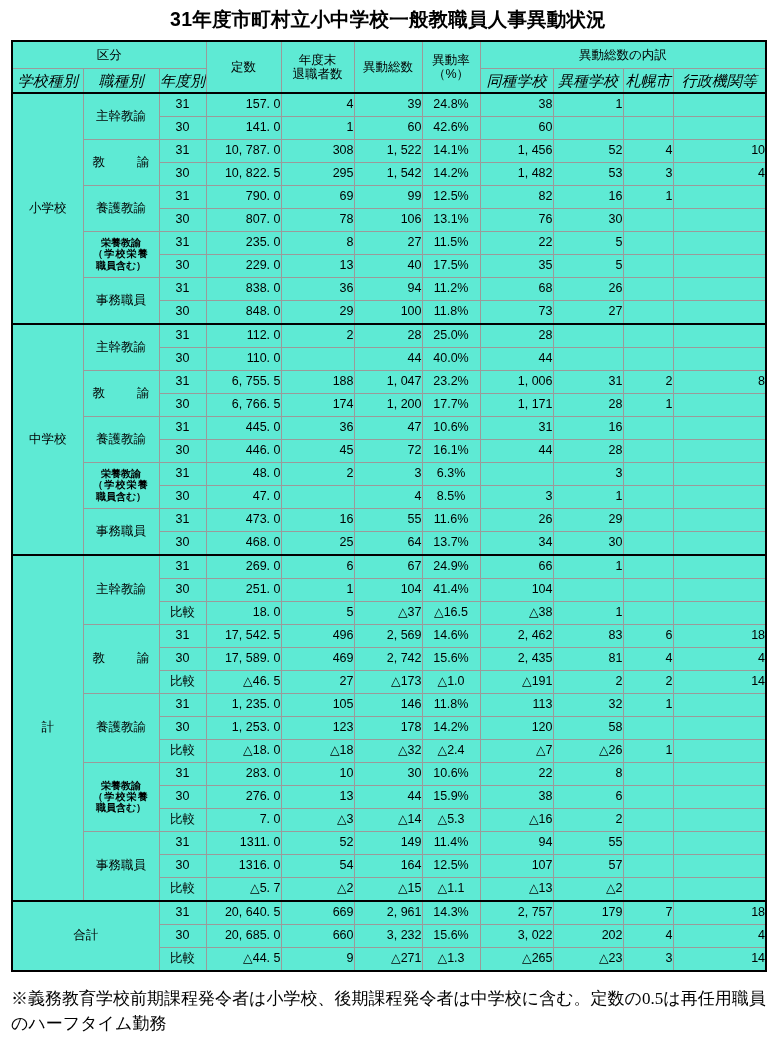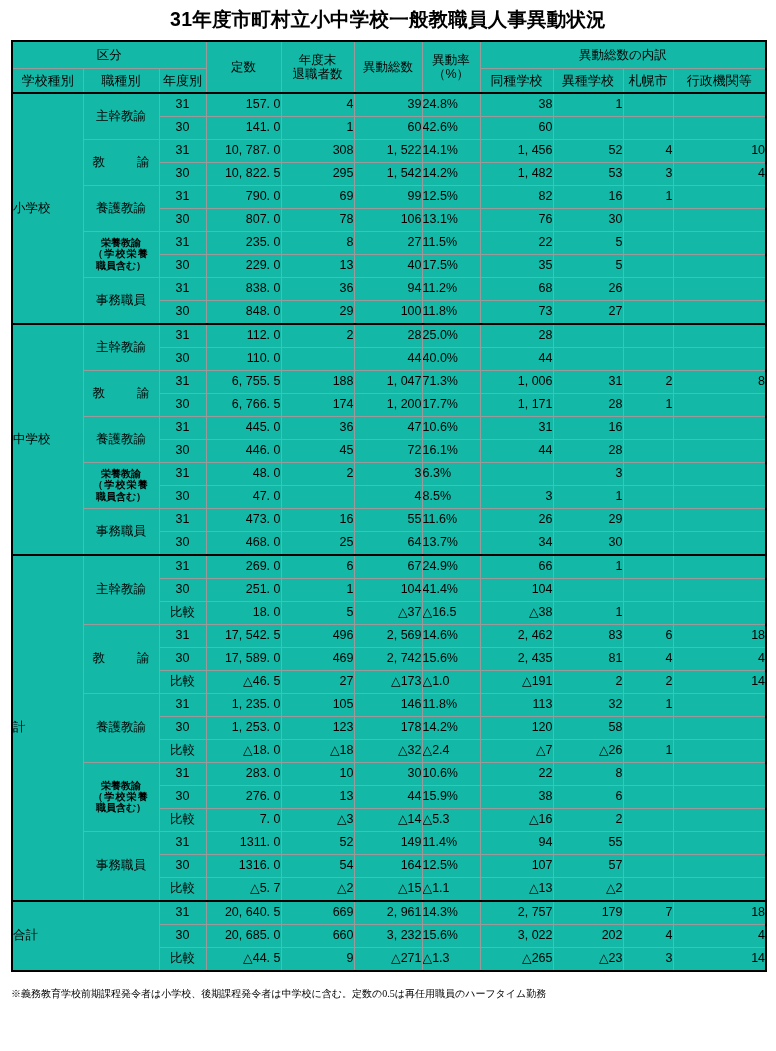--- a/index.html
+++ b/index.html
@@ -41,21 +41,21 @@
   #tbl-wrap {
     margin: 0 11px 0 11px;
   }
   table.maintbl {
     border-collapse: collapse;
     table-layout: fixed;
     width: 754px;
     font-family: "Liberation Sans", "DejaVu Sans", sans-serif;
     font-size: 12.5px;
     line-height: 1;
-    background: #14b8a6;
+    background: #5eead4;
   }
   table.maintbl td, table.maintbl th {
     border: 1px solid #9a9a9a;
     padding: 0;
     margin: 0;
     font-weight: normal;
     vertical-align: middle;
     overflow: hidden;
     white-space: nowrap;
   }
@@ -69,45 +69,46 @@
 
   
   .hd {
     text-align: center;
     font-size: 12.5px;
     height: 26px;
     line-height: 1.12;
   }
   .hd2 {
     text-align: center;
-    font-size: 13px;
+    font-size: 15px;
     height: 23px;
+    font-style: italic;
   }
 
   
   td.num {
     text-align: right;
     padding-right: 5px;
     height: 22px;
   }
   td.pct {
-    text-align: left;
+    text-align: center;
     padding-right: 4px;
     height: 22px;
   }
   td.yr {
     text-align: center;
     height: 22px;
   }
   td.grp {
     text-align: center;
     vertical-align: middle;
   }
   td.sect {
-    text-align: left;
+    text-align: center;
     vertical-align: middle;
   }
   .lbl-spread {
     display: block;
     text-align: justify;
     text-align-last: justify;
     padding: 0 9px;
     font-size: 12.5px;
   }
   .lbl-3 {
@@ -119,21 +120,21 @@
   }
   .lbl-3 .wide {
     letter-spacing: 1.2px;
     text-align: center;
   }
 
   
   #note {
     margin: 14px 11px 18px 11px;
     font-family: "Liberation Serif", "DejaVu Serif", serif;
-    font-size: 10px;
+    font-size: 17px;
     line-height: 1.5;
     width: 756px;
   }
 </style>
 </head>
 <body>
 
 <div id="page">
 
   <div id="title">31年度市町村立小中学校一般教職員人事異動状況</div>
@@ -326,21 +327,21 @@
             <td class="num br-h"></td>
           </tr>
           <tr>
             <td class="grp bt-m" rowspan="2">
               <span class="lbl-spread">教諭</span>
             </td>
             <td class="yr bt-m">31</td>
             <td class="num bt-m">6, 755. 5</td>
             <td class="num bt-m">188</td>
             <td class="num bt-m">1, 047</td>
-            <td class="pct bt-m">71.3%</td>
+            <td class="pct bt-m">23.2%</td>
             <td class="num bt-m">1, 006</td>
             <td class="num bt-m">31</td>
             <td class="num bt-m">2</td>
             <td class="num br-h bt-m">8</td>
           </tr>
           <tr>
             <td class="yr">30</td>
             <td class="num">6, 766. 5</td>
             <td class="num">174</td>
             <td class="num">1, 200</td>

